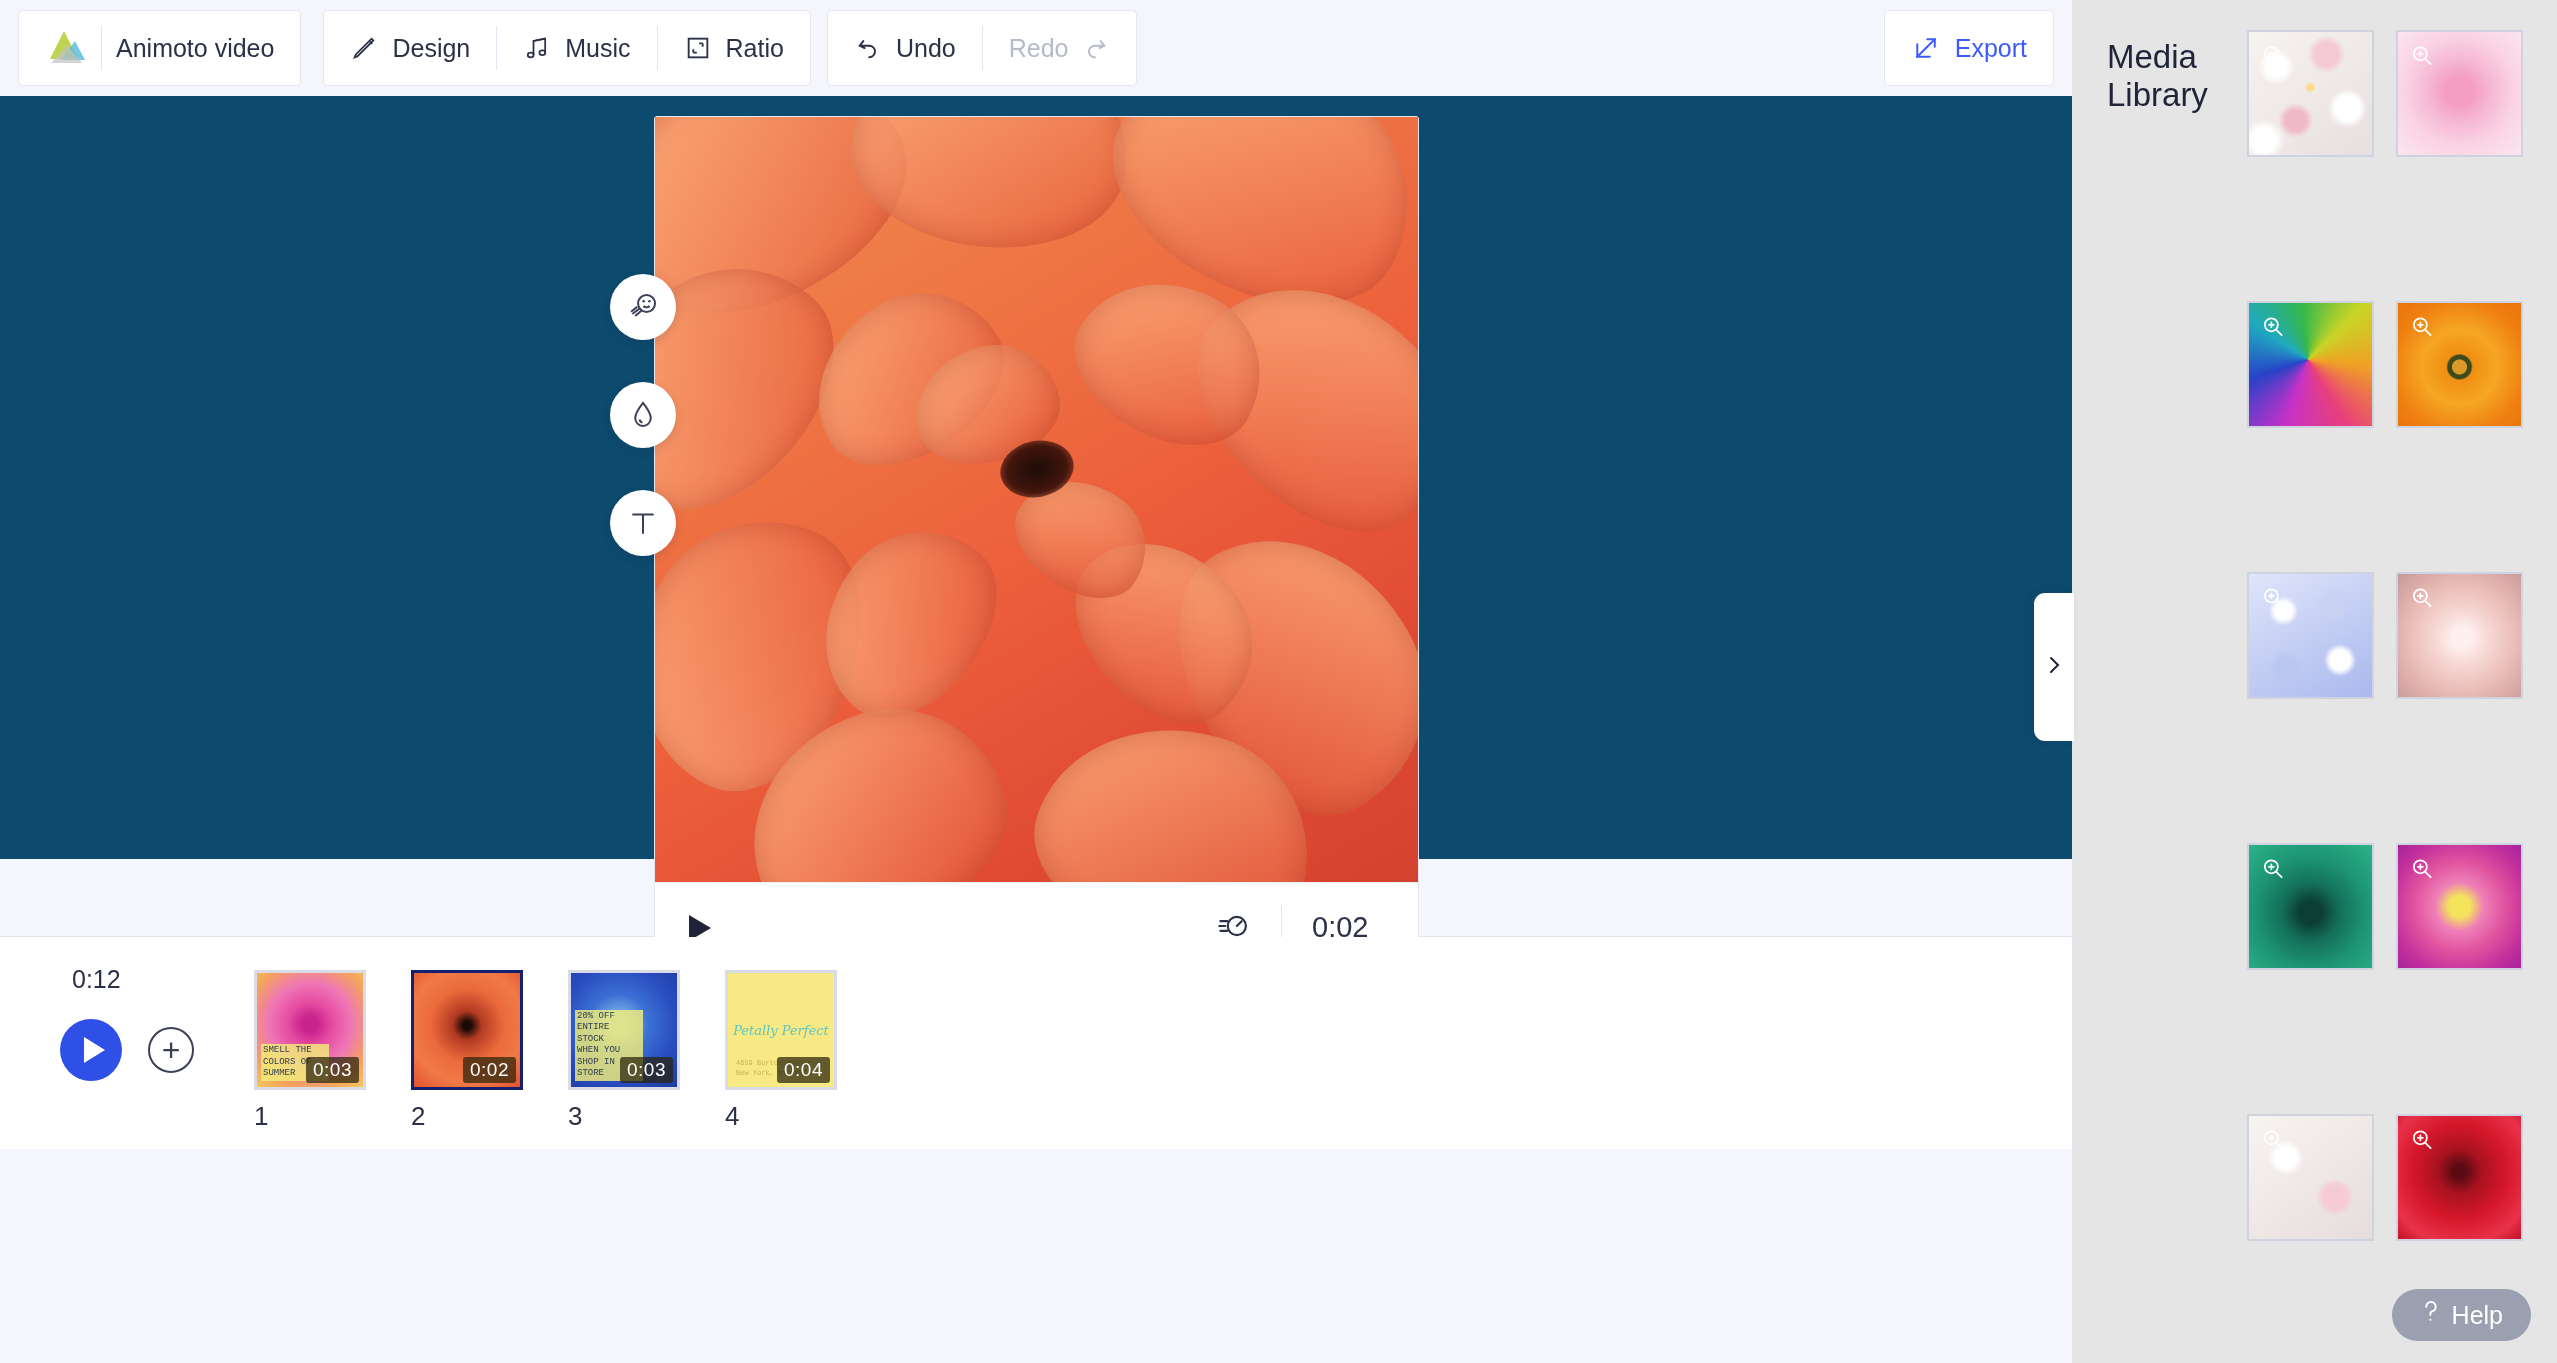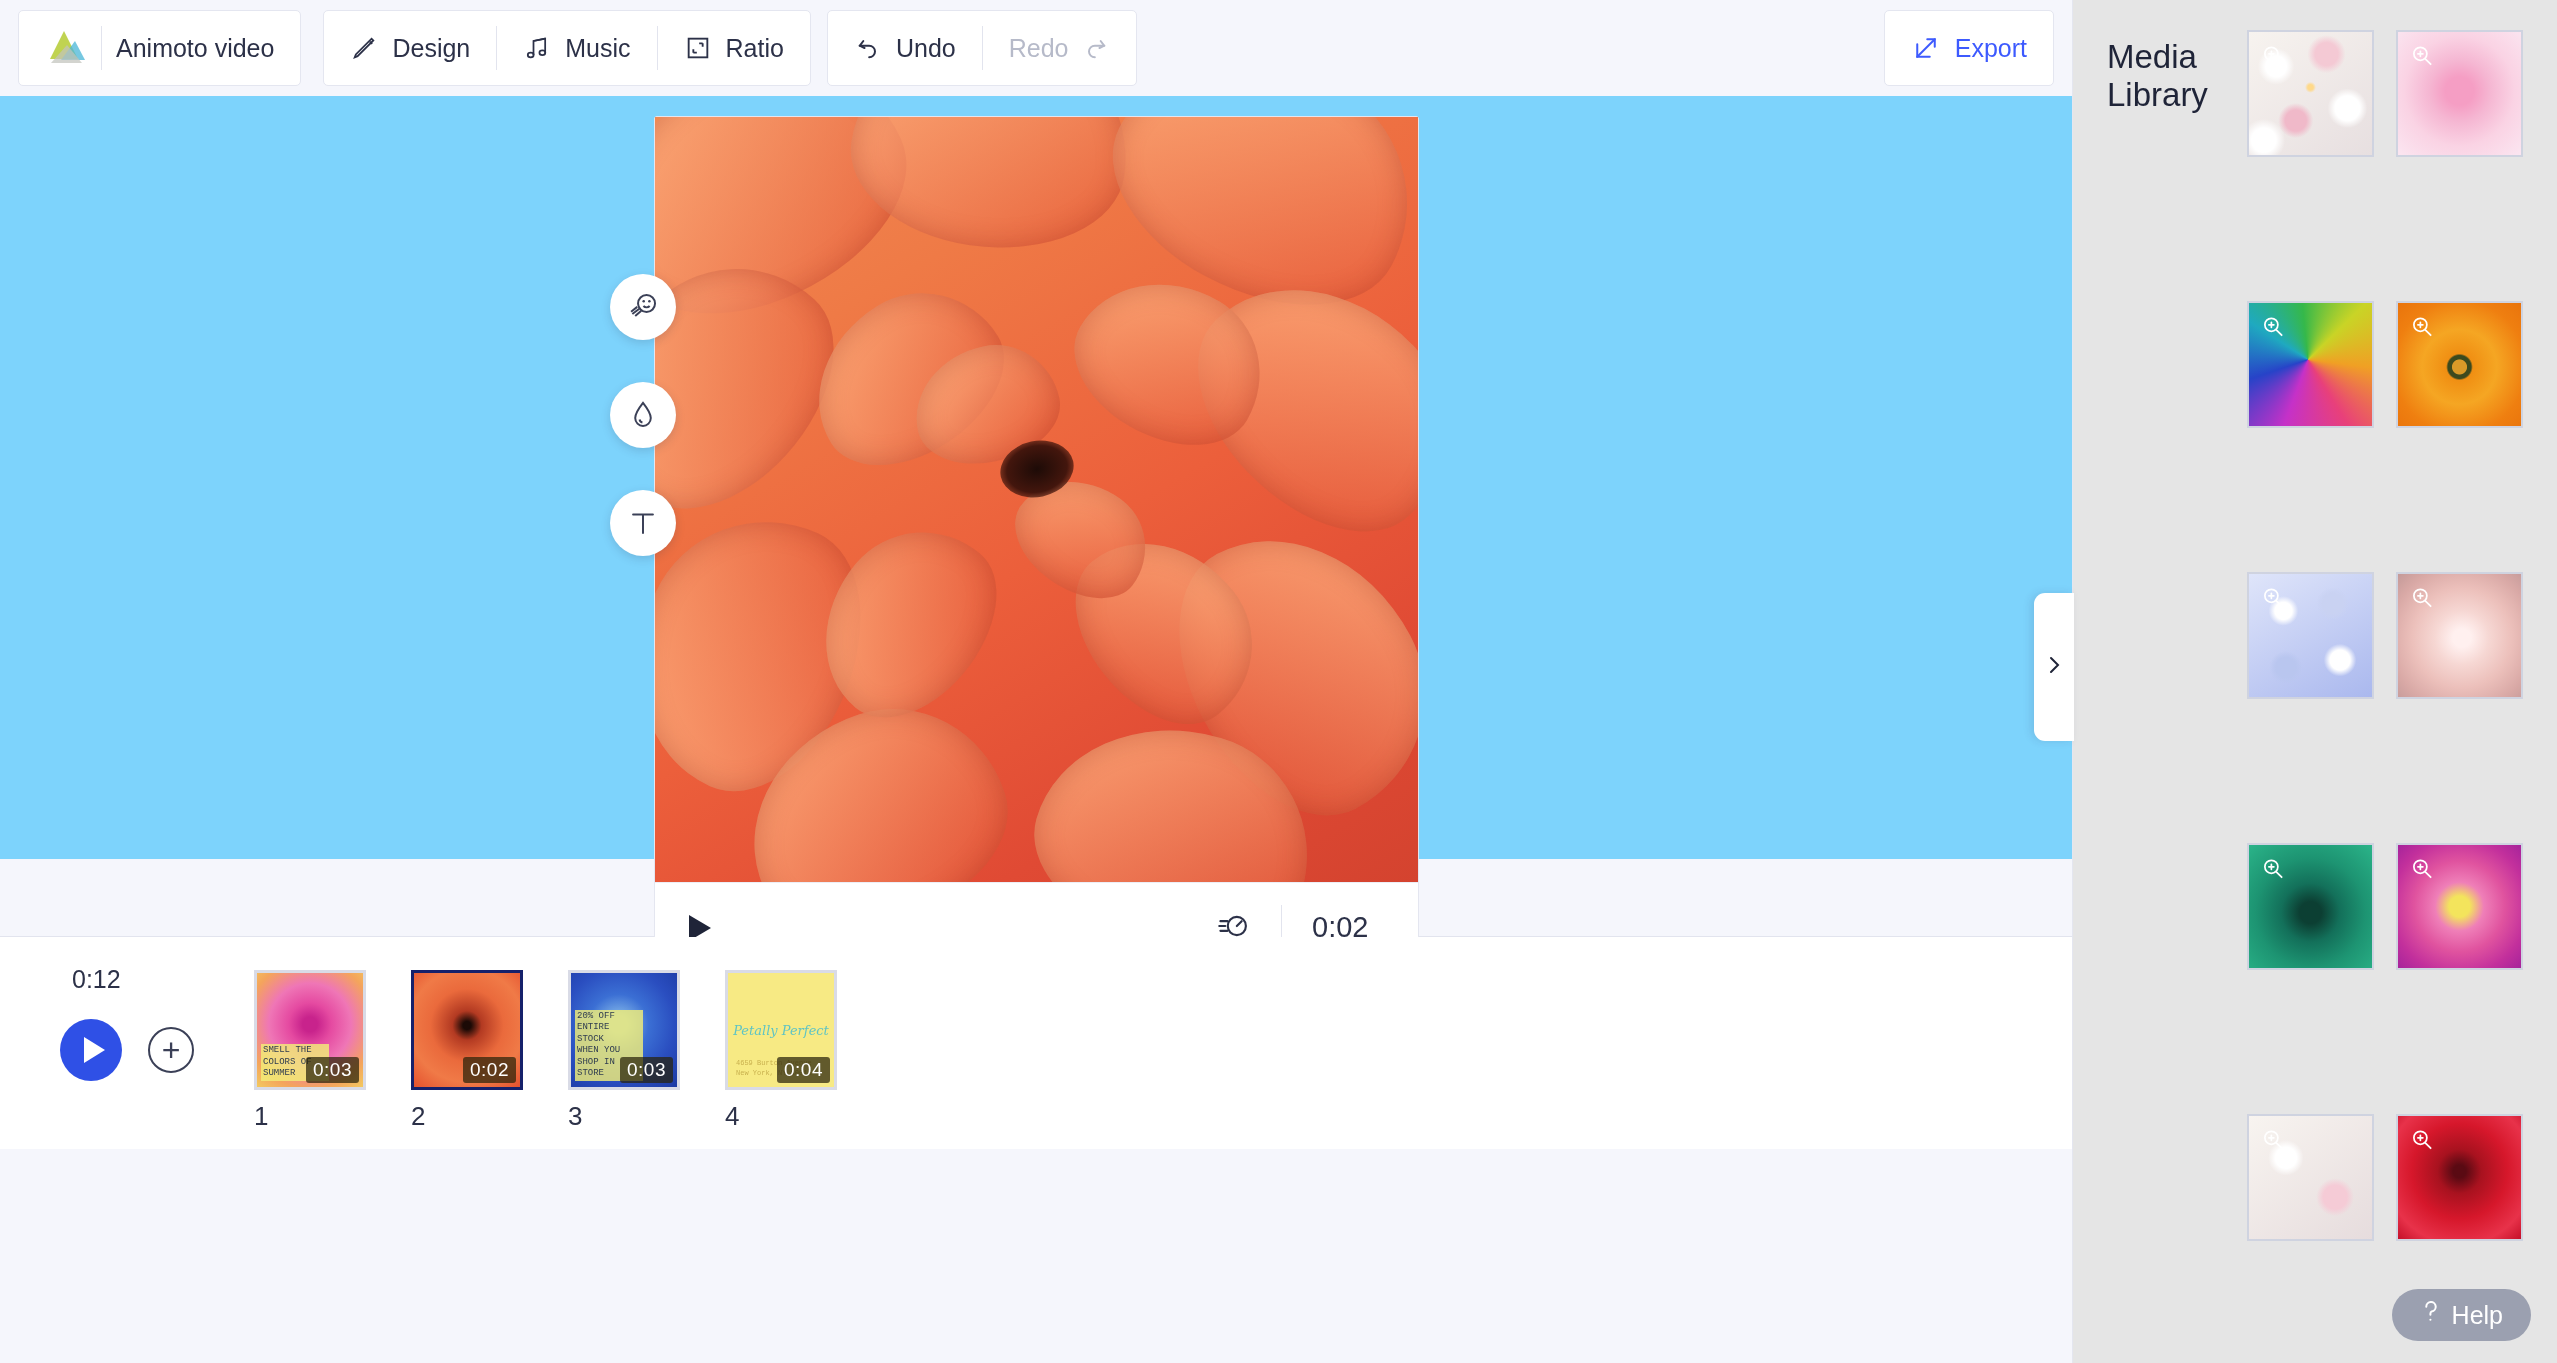--- a/index.html
+++ b/index.html
@@ -8,21 +8,21 @@
     width: 2557px; height: 1363px;
     font-family: "Liberation Sans", sans-serif;
     background: #f5f6fc;
     overflow: hidden;
   }
   .app { position: relative; width: 2557px; height: 1363px; display: flex; }
 
   
   .main-area {
     width: 2072px; height: 1149px; position: relative;
-    background: #7dd3fc; display: flex; flex-direction: column;
+    background: #0c4a6e; display: flex; flex-direction: column;
   }
 
   
   .toolbar {
     height: 96px; min-height: 96px; background: #f5f6fc;
     display: flex; align-items: center; padding: 0 18px;
     position: relative;
   }
   .tb-group {
     background: #ffffff; border: 1px solid #e4e6f0; border-radius: 5px;

